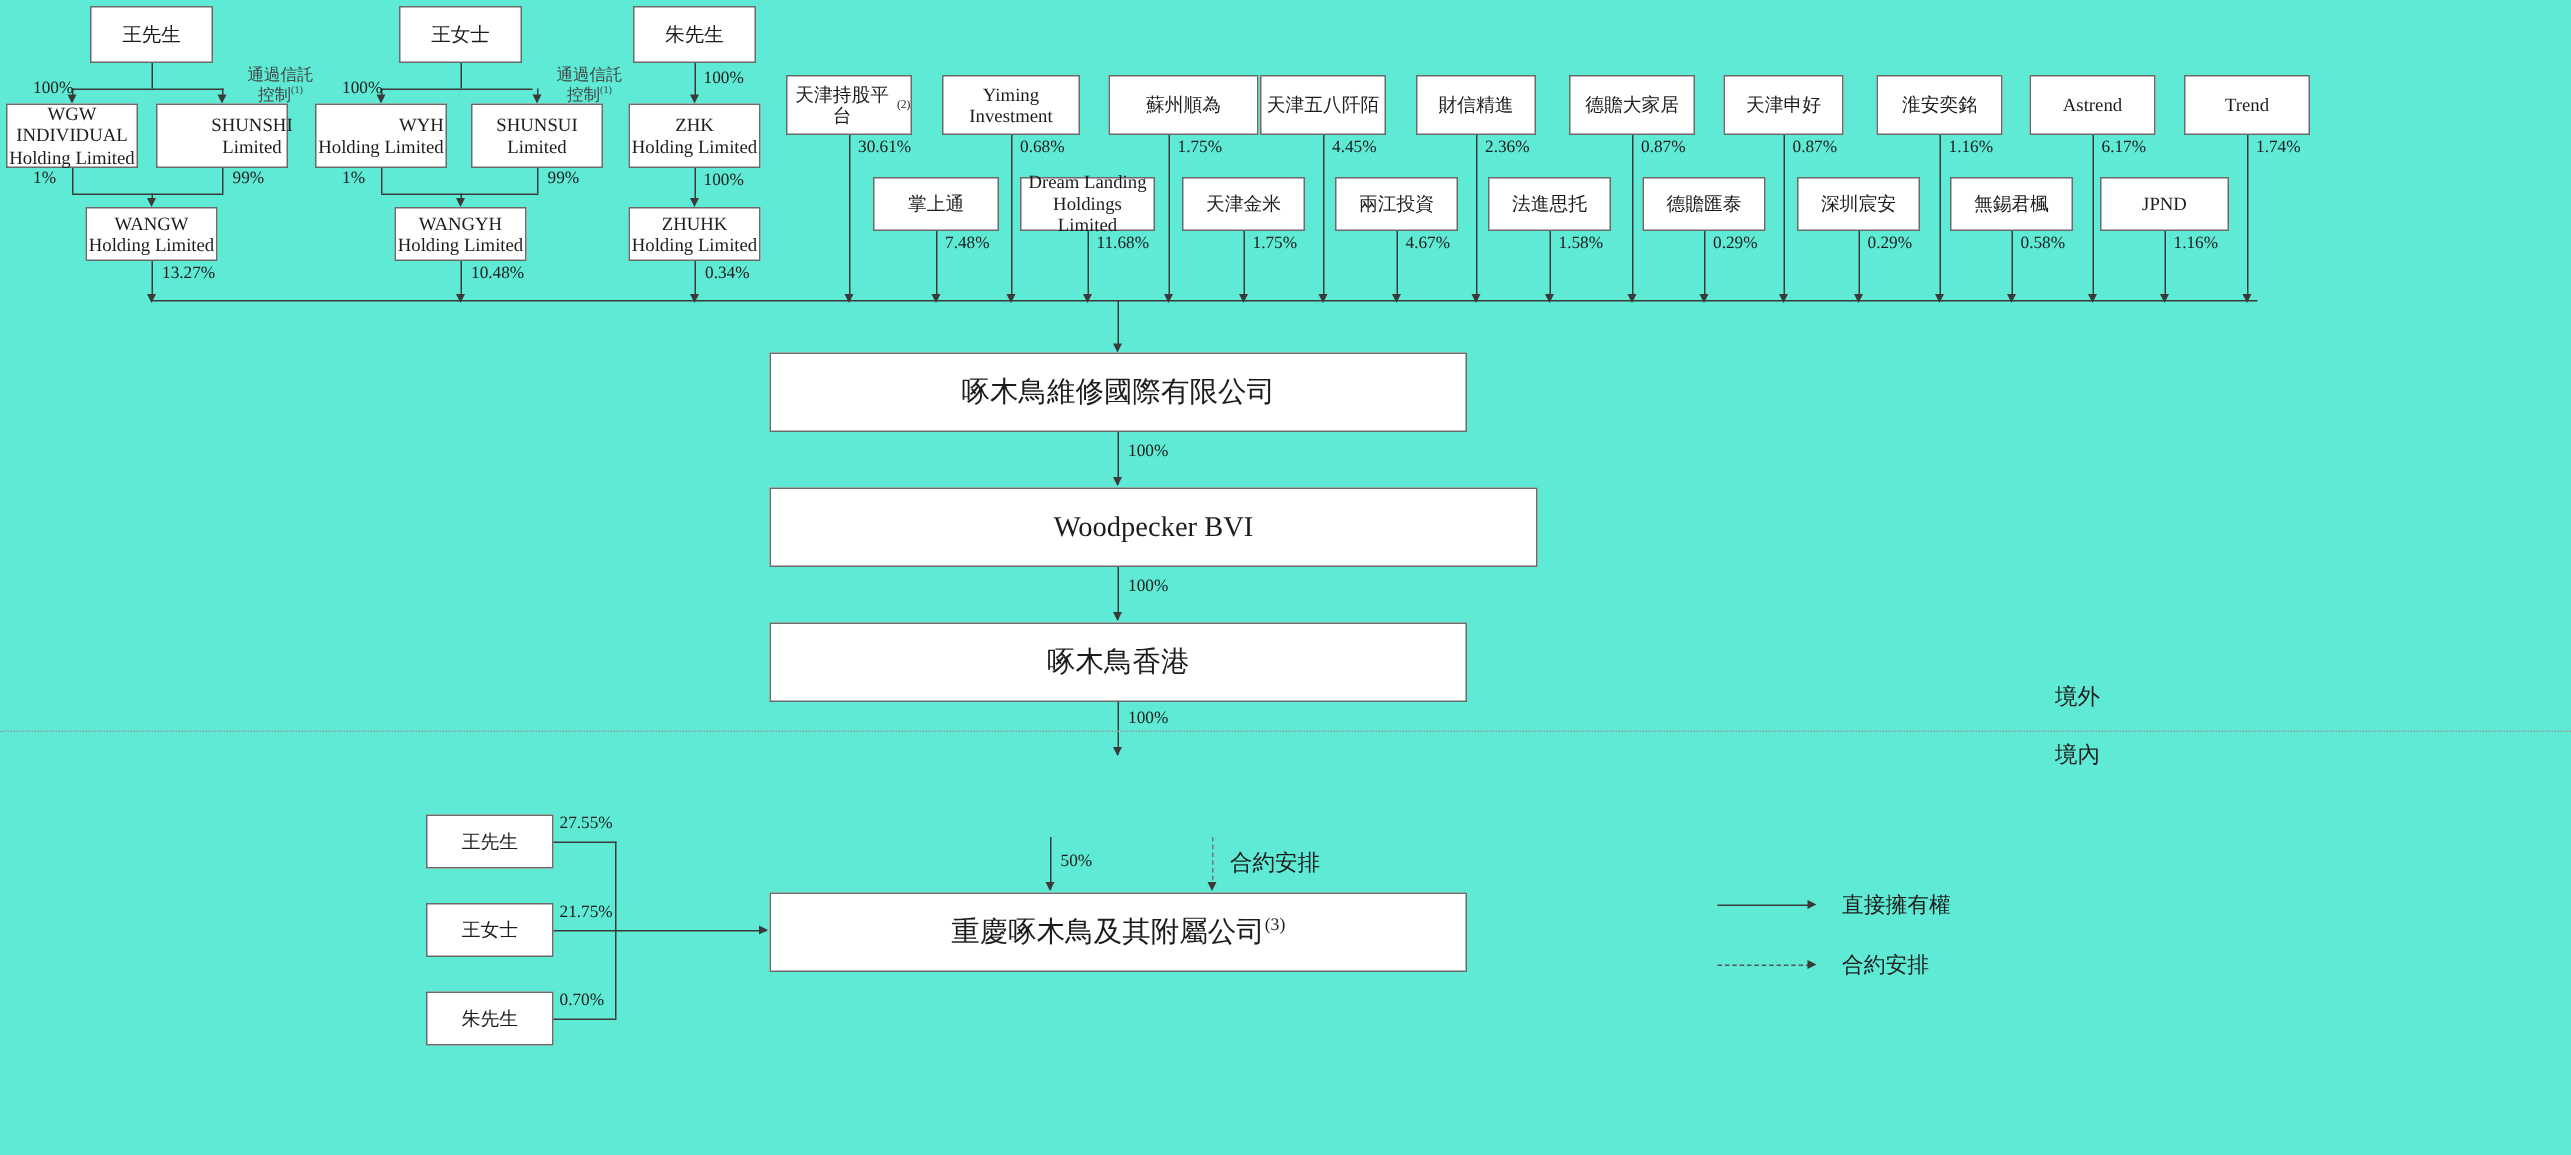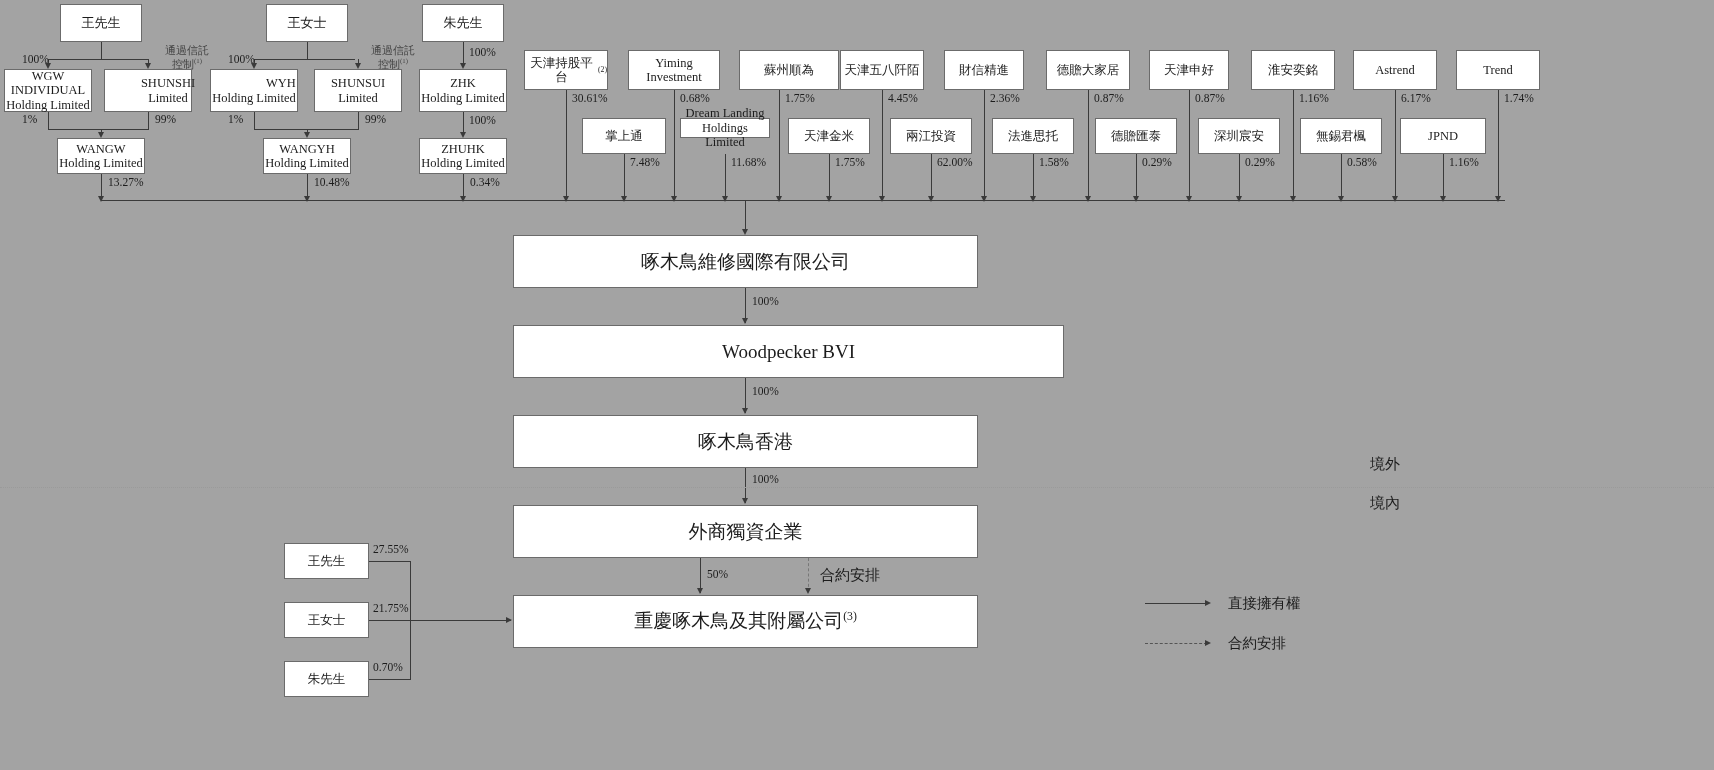--- a/index.html
+++ b/index.html
@@ -1,17 +1,17 @@
 <!DOCTYPE html>
 <html><head>
 <meta charset="utf-8">
 <style>
   html,body{margin:0;padding:0;background:#ffffff;}
   body{font-family:"Liberation Serif","DejaVu Serif",serif;color:#1c1c1c;}
-  #canvas{position:relative;width:1714px;height:770px;background:#a3a3a3;overflow:hidden;}
+  #canvas{position:relative;width:1714px;height:770px;background:#5eead4;overflow:hidden;}
 
   .box{position:absolute;border:1px solid #6b6b6b;background:#fff;
        display:flex;align-items:center;justify-content:center;
        text-align:center;line-height:1.15;box-sizing:border-box;}
 
   .b-person{font-size:13px;}
   .b-holder{font-size:12.5px;}
   .b-sh{font-size:12.5px;}
   .b-main{font-size:19px;}
   .b-main-en{font-size:19px;}
@@ -225,38 +225,38 @@
       <div class="pct" style="left: 1504px; top: 92px;">1.74%</div>
     </div>
 
   <div id="sh2">
       <div class="box b-sh" style="left: 582px; top: 118px; width: 84px; height: 36px;">
         <div><span>掌上通</span></div>
       </div>
       <div class="vline" style="left: 624px; top: 154px; height: 46px;"></div>
       <div class="arw-d" style="left: 620.5px; top: 196px;"></div>
       <div class="pct" style="left: 630px; top: 156px;">7.48%</div>
-      <div class="box b-sh" style="left: 680px; top: 118px; width: 90px; height: 20px;">
+      <div class="box b-sh" style="left: 680px; top: 118px; width: 90px; height: 36px;">
         <div><span>Dream Landing</span><br><span>Holdings Limited</span></div>
       </div>
       <div class="vline" style="left: 725px; top: 154px; height: 46px;"></div>
       <div class="arw-d" style="left: 721.5px; top: 196px;"></div>
       <div class="pct" style="left: 731px; top: 156px;">11.68%</div>
       <div class="box b-sh" style="left: 788px; top: 118px; width: 82px; height: 36px;">
         <div><span>天津金米</span></div>
       </div>
       <div class="vline" style="left: 829px; top: 154px; height: 46px;"></div>
       <div class="arw-d" style="left: 825.5px; top: 196px;"></div>
       <div class="pct" style="left: 835px; top: 156px;">1.75%</div>
       <div class="box b-sh" style="left: 890px; top: 118px; width: 82px; height: 36px;">
         <div><span>兩江投資</span></div>
       </div>
       <div class="vline" style="left: 931px; top: 154px; height: 46px;"></div>
       <div class="arw-d" style="left: 927.5px; top: 196px;"></div>
-      <div class="pct" style="left: 937px; top: 156px;">62.00%</div>
+      <div class="pct" style="left: 937px; top: 156px;">4.67%</div>
       <div class="box b-sh" style="left: 992px; top: 118px; width: 82px; height: 36px;">
         <div><span>法進思托</span></div>
       </div>
       <div class="vline" style="left: 1033px; top: 154px; height: 46px;"></div>
       <div class="arw-d" style="left: 1029.5px; top: 196px;"></div>
       <div class="pct" style="left: 1039px; top: 156px;">1.58%</div>
       <div class="box b-sh" style="left: 1095px; top: 118px; width: 82px; height: 36px;">
         <div><span>德贍匯泰</span></div>
       </div>
       <div class="vline" style="left: 1136px; top: 154px; height: 46px;"></div>
@@ -287,41 +287,38 @@
   <div class="vline" style="left:745px;top:200px;height:33px;"></div>
   <div class="arw-d" style="left:741.5px;top:229px;"></div>
 
   <div class="box b-main" style="left:513px;top:235px;width:465px;height:53px;">
     <span>啄木鳥維修國際有限公司</span>
   </div>
   <div class="vline" style="left:745px;top:288px;height:35px;"></div>
   <div class="arw-d" style="left:741.5px;top:318px;"></div>
   <div class="pct" style="left:752px;top:295px;">100%</div>
 
-  <div class="box b-main-en" style="left:513px;top:325px;width:551px;height:53px;">
+  <div class="box b-main-en" style="left:513px;top:325px;width:512px;height:53px;">
     <span>Woodpecker BVI</span>
   </div>
   <div class="vline" style="left:745px;top:378px;height:35px;"></div>
   <div class="arw-d" style="left:741.5px;top:408px;"></div>
   <div class="pct" style="left:752px;top:385px;">100%</div>
 
   <div class="box b-main" style="left:513px;top:415px;width:465px;height:53px;">
     <span>啄木鳥香港</span>
   </div>
   <div class="vline" style="left:745px;top:468px;height:35px;"></div>
   <div class="arw-d" style="left:741.5px;top:498px;"></div>
   <div class="pct" style="left:752px;top:473px;">100%</div>
 
   <div class="dotline" style="left:0px;top:487px;width:1714px;"></div>
   <div class="side-lbl" style="left:1370px;top:455px;">境外</div>
   <div class="side-lbl" style="left:1370px;top:494px;">境內</div>
 
-  <div class="box b-main" style="left:513px;top:505px;width:465px;height:53px;">
-    <span>外商獨資企業</span>
-  </div>
 
   <div class="vline" style="left:700px;top:558px;height:35px;"></div>
   <div class="arw-d" style="left:696.5px;top:588px;"></div>
   <div class="pct" style="left:707px;top:568px;">50%</div>
 
   <div class="vdash" style="left:808px;top:558px;height:34px;"></div>
   <div class="arw-d" style="left:805px;top:588px;"></div>
   <div class="ctr-lbl" style="left:820px;top:566px;">合約安排</div>
 
   <div class="box b-main" style="left:513px;top:595px;width:465px;height:53px;">

